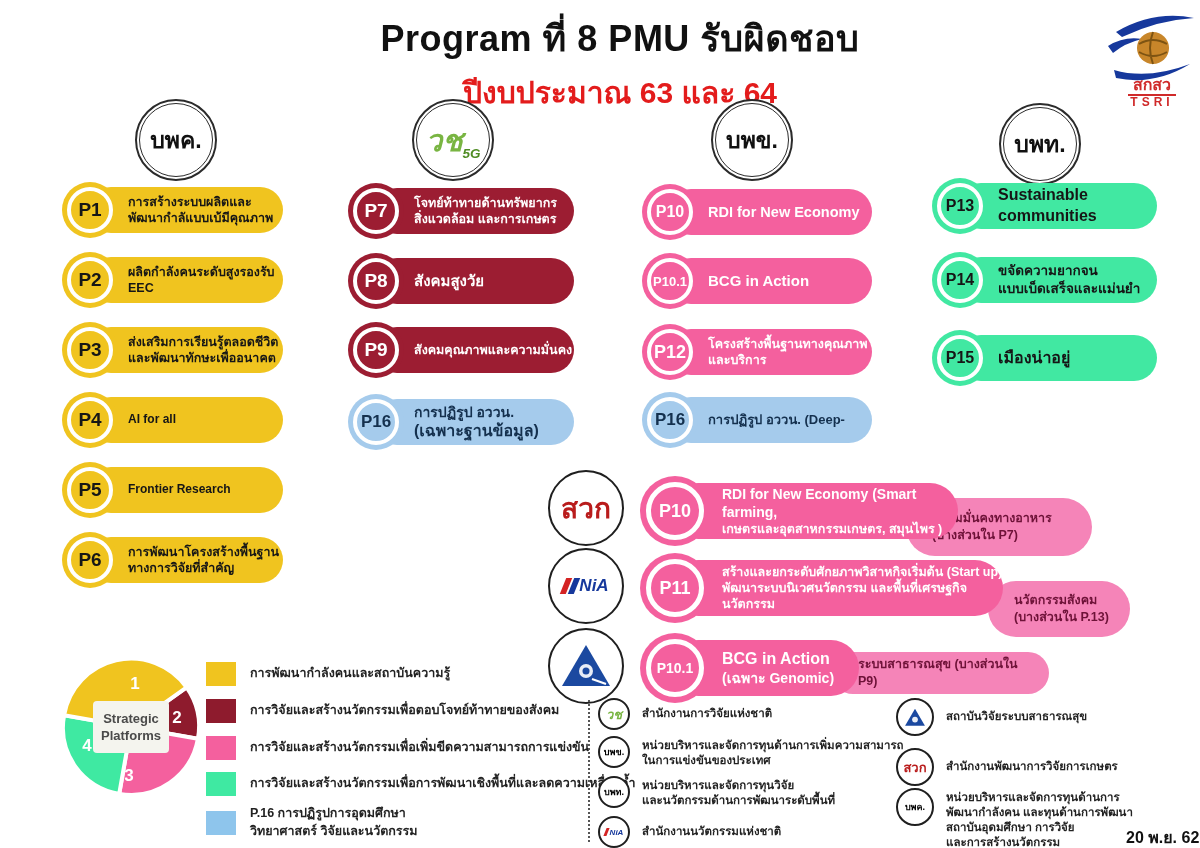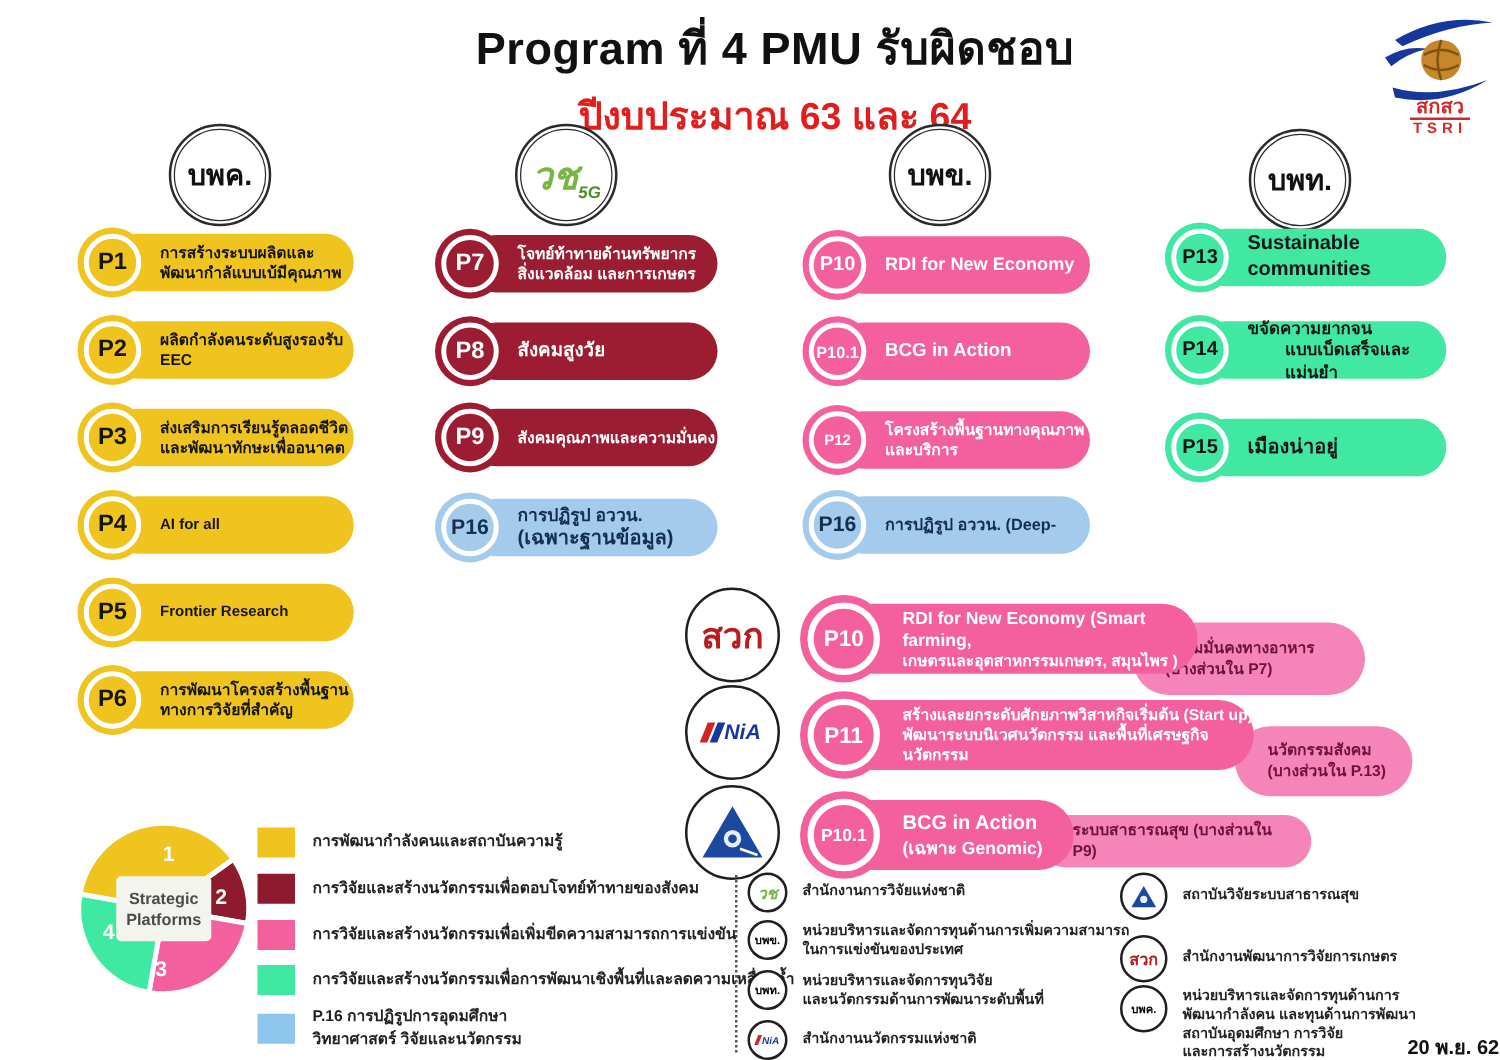--- a/index.html
+++ b/index.html
@@ -73,21 +73,21 @@
   .date-note{position:absolute;font-size:16px;font-weight:bold;color:#111;}
 
   .pie-svg text{font-family:"Liberation Sans","DejaVu Sans",sans-serif;}
 </style>
 </head>
 <body>
 
 <div id="stage">
 
   <div class="title-wrap">
-    <div class="title-1">Program ที่ 4  PMU รับผิดชอบ</div>
+    <div class="title-1">Program ที่ 8  PMU รับผิดชอบ</div>
     <div class="title-2">ปีงบประมาณ 63 และ 64</div>
   </div>
 
   <div style="position:absolute;left:1106px;top:10px;width:92px;height:98px;">
     <svg width="92" height="98" viewBox="0 0 92 98">
       <path d="M10,22 Q48,0 88,8 Q52,10 16,27 Z" fill="#16389c"></path>
       <path d="M2,36 Q18,26 36,29 Q19,33 7,43 Z" fill="#16389c"></path>
       <circle cx="47" cy="38" r="16" fill="#c8862a"></circle>
       <path d="M33,34 Q47,26 61,34 M33,42 Q47,50 61,42 M47,22 Q41,38 47,54" stroke="#7d5312" stroke-width="2" fill="none"></path>
       <path d="M8,60 Q42,70 84,54 Q48,76 10,68 Z" fill="#16389c"></path>
@@ -184,21 +184,21 @@
       <span class="ln en" style="font-size:14.5px;">RDI for New Economy</span>
     </div>
   </div>
   <div class="prog c-pink" style="left:642px;top:253px;width:230px;">
     <div class="pbadge" style="font-size:13px;">P10.1</div>
     <div class="pbody">
       <span class="ln en" style="font-size:15px;">BCG in Action</span>
     </div>
   </div>
   <div class="prog c-pink" style="left:642px;top:324px;width:230px;">
-    <div class="pbadge" style="font-size:12px;">P12</div>
+    <div class="pbadge" style="font-size:18px;">P12</div>
     <div class="pbody">
       <span class="ln">โครงสร้างพื้นฐานทางคุณภาพ</span>
       <span class="ln">และบริการ</span>
     </div>
   </div>
   <div class="prog c-blue" style="left:642px;top:392px;width:230px;">
     <div class="pbadge" style="font-size:17px;">P16</div>
     <div class="pbody">
       <span class="ln" style="font-size:13px;">การปฏิรูป อววน. (Deep-</span>
     </div>
@@ -208,21 +208,21 @@
     <div class="pbadge" style="font-size:16px;">P13</div>
     <div class="pbody">
       <span class="ln en" style="font-size:16px;">Sustainable</span>
       <span class="ln en" style="font-size:16px;">communities</span>
     </div>
   </div>
   <div class="prog c-green" style="left:932px;top:252px;width:225px;">
     <div class="pbadge" style="font-size:16px;">P14</div>
     <div class="pbody">
       <span class="ln" style="font-size:13.5px;">ขจัดความยากจน</span>
-      <span class="ln" style="font-size:13.5px;margin-left:30px;">แบบเบ็ดเสร็จและแม่นยำ</span>
+      <span class="ln" style="font-size:13.5px;">แบบเบ็ดเสร็จและแม่นยำ</span>
     </div>
   </div>
   <div class="prog c-green" style="left:932px;top:330px;width:225px;">
     <div class="pbadge" style="font-size:16px;">P15</div>
     <div class="pbody">
       <span class="ln" style="font-size:16px;">เมืองน่าอยู่</span>
     </div>
   </div>
 
   <div class="lcircle" style="left:548px;top:470px;width:76px;height:76px;">

